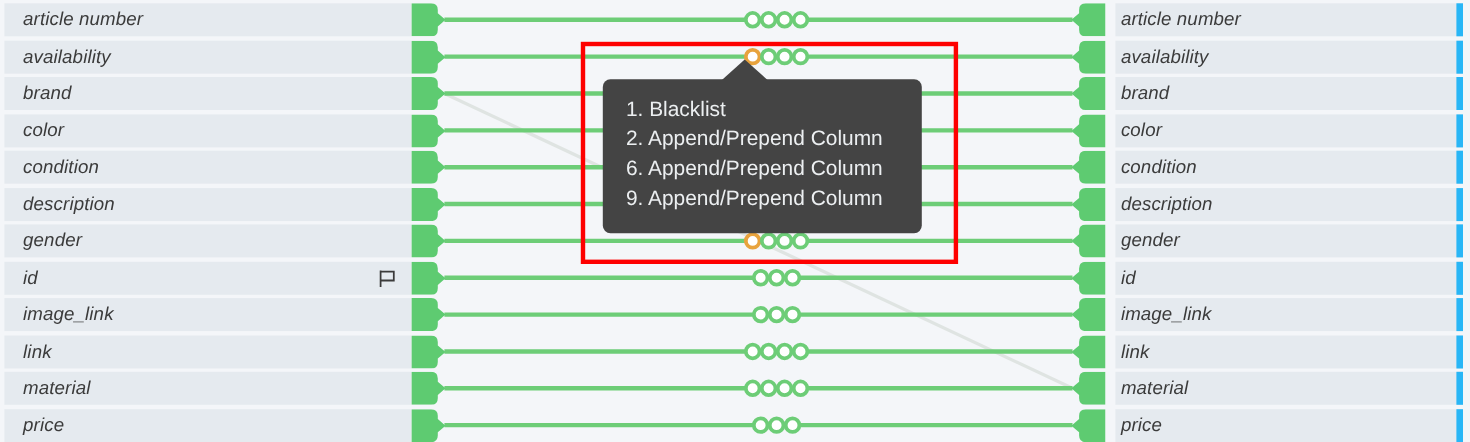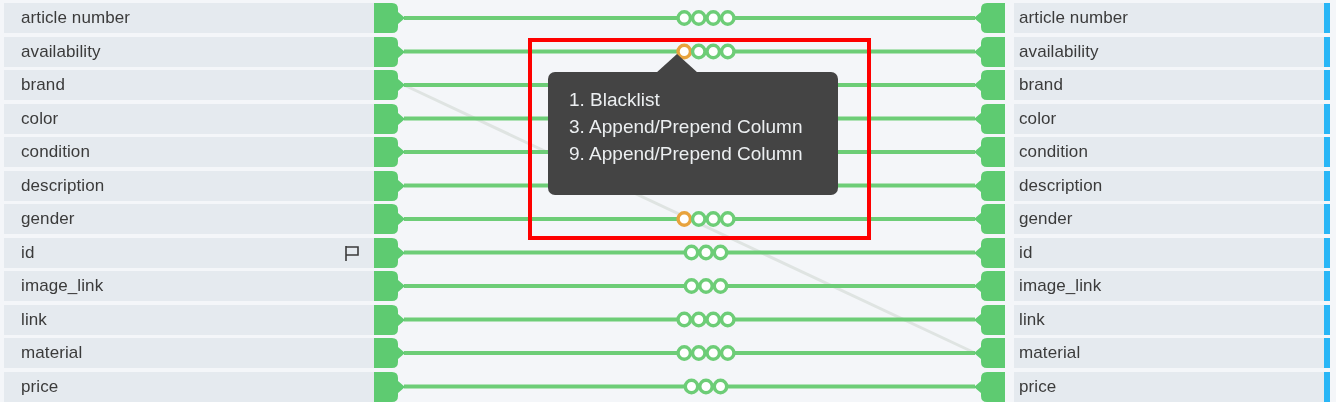--- a/index.html
+++ b/index.html
@@ -15,20 +15,21 @@
     height: 402px;
     background: #f4f6f9;
     overflow: hidden;
   }
 
   
   .pane {
     position: absolute;
     top: 0;
     height: 402px;
+    font-style: italic;
   }
   .pane-left  { left: 4px;   width: 370px; }
   .pane-right { left: 1014px; width: 316px; }
 
   .row {
     position: absolute;
     left: 0;
     right: 0;
     height: 30px;
     background: #e5eaef;
@@ -88,21 +89,21 @@
   }
 
   
   .tooltip {
     position: absolute;
     left: 548px;
     top: 72px;
     width: 290px;
     background: #444444;
     border-radius: 7px;
-    padding: 14px 0 28px 0;
+    padding: 14px 0 18px 0;
     box-sizing: border-box;
   }
   .tooltip-arrow {
     position: absolute;
     left: 108px;
     top: -18px;
     width: 0; height: 0;
     border-left: 21px solid transparent;
     border-right: 21px solid transparent;
     border-bottom: 19px solid #444444;
@@ -448,17 +449,18 @@
           <path d="M32,0 L14,0 Q8,0 8,6 L8,9 L1,15 L8,21 L8,24 Q8,30 14,30 L32,30 Z" fill="#5ecb71"></path>
         </svg>
       </div>
     </div>
 
   <div class="highlight-rect"></div>
 
   <div class="tooltip">
     <div class="tooltip-arrow"></div>
     <div class="tooltip-line">1. Blacklist</div>
-    <div class="tooltip-line">3. Append/Prepend Column</div>
+    <div class="tooltip-line">2. Append/Prepend Column</div>
+    <div class="tooltip-line">6. Append/Prepend Column</div>
     <div class="tooltip-line">9. Append/Prepend Column</div>
   </div>
 
 </div>
 
 </body></html>

